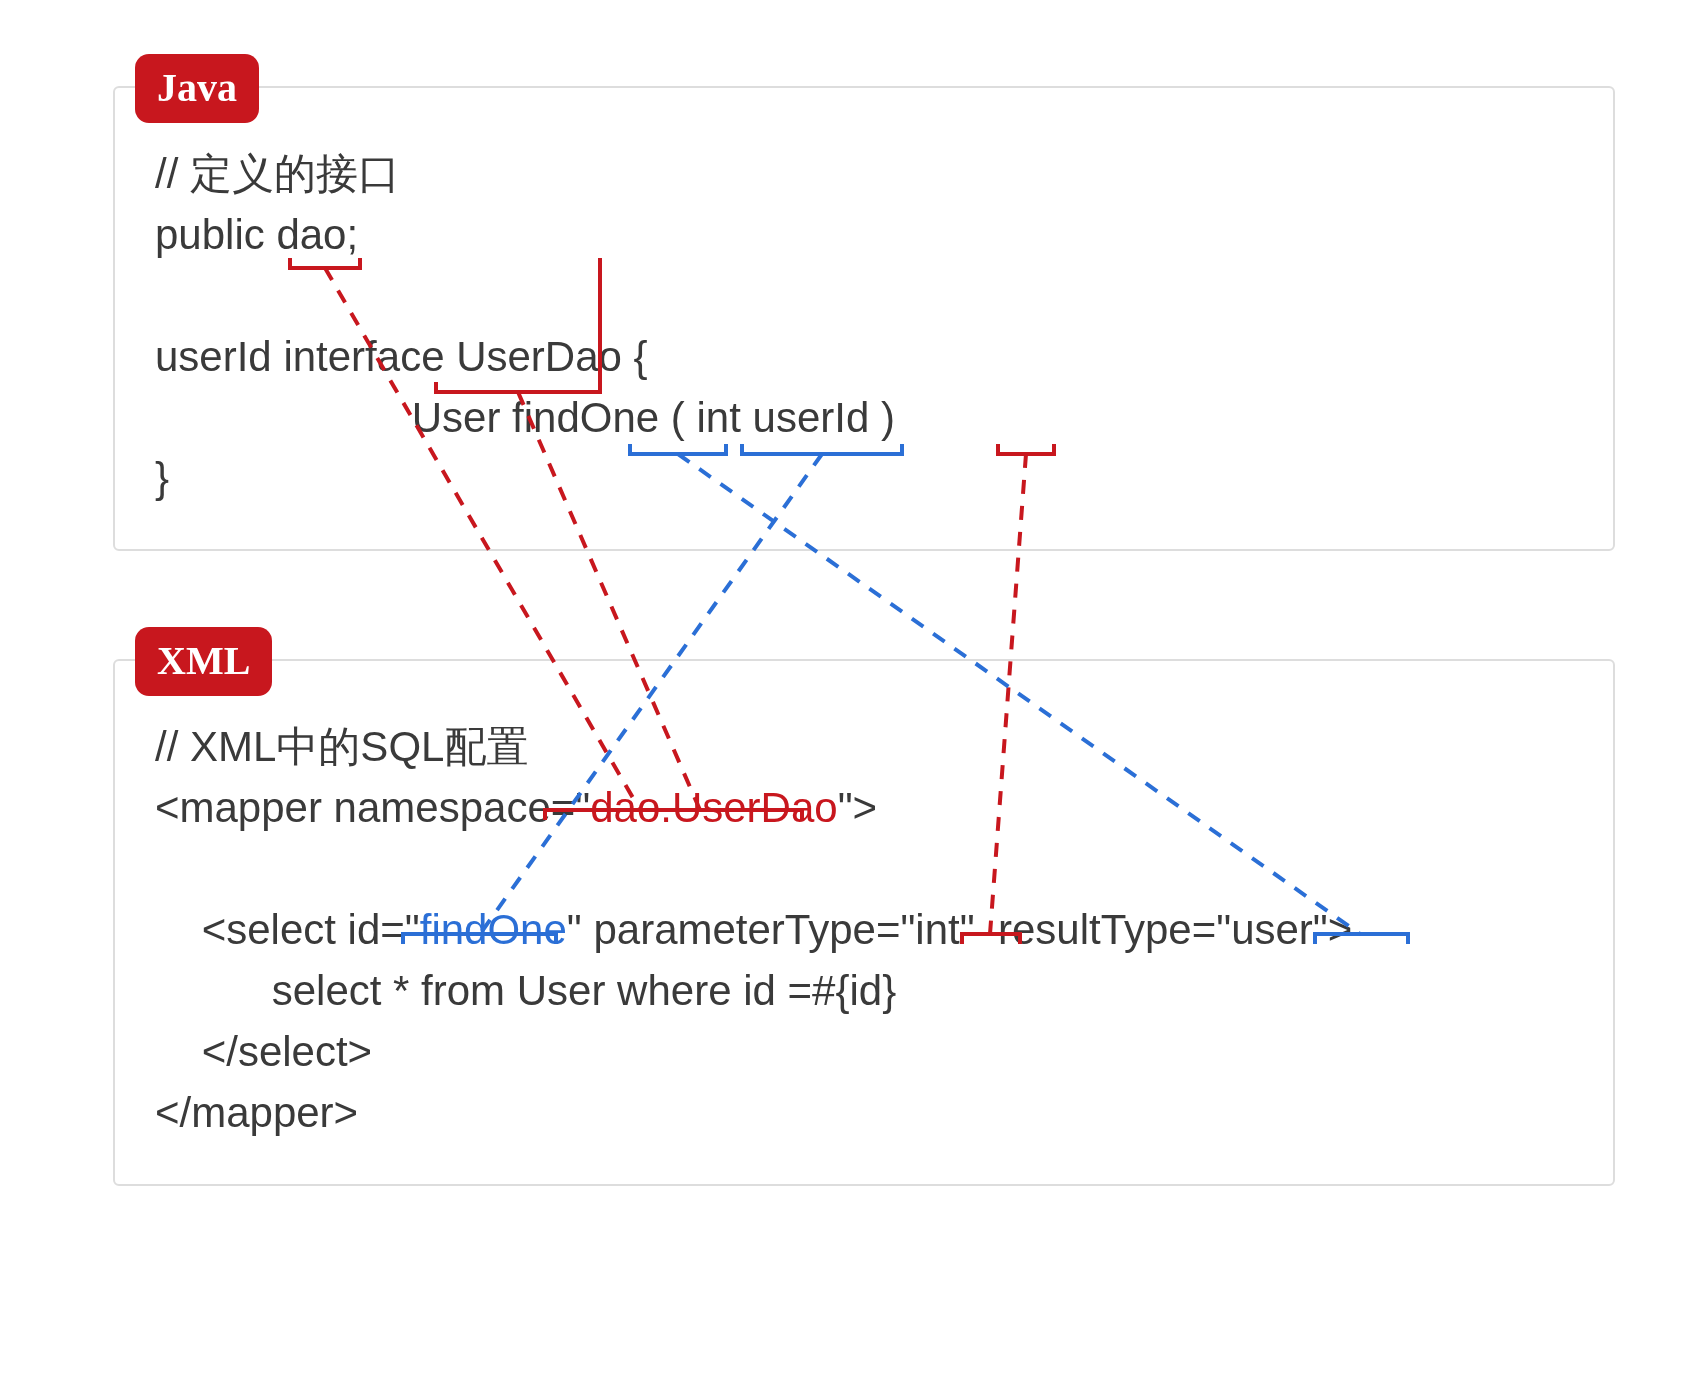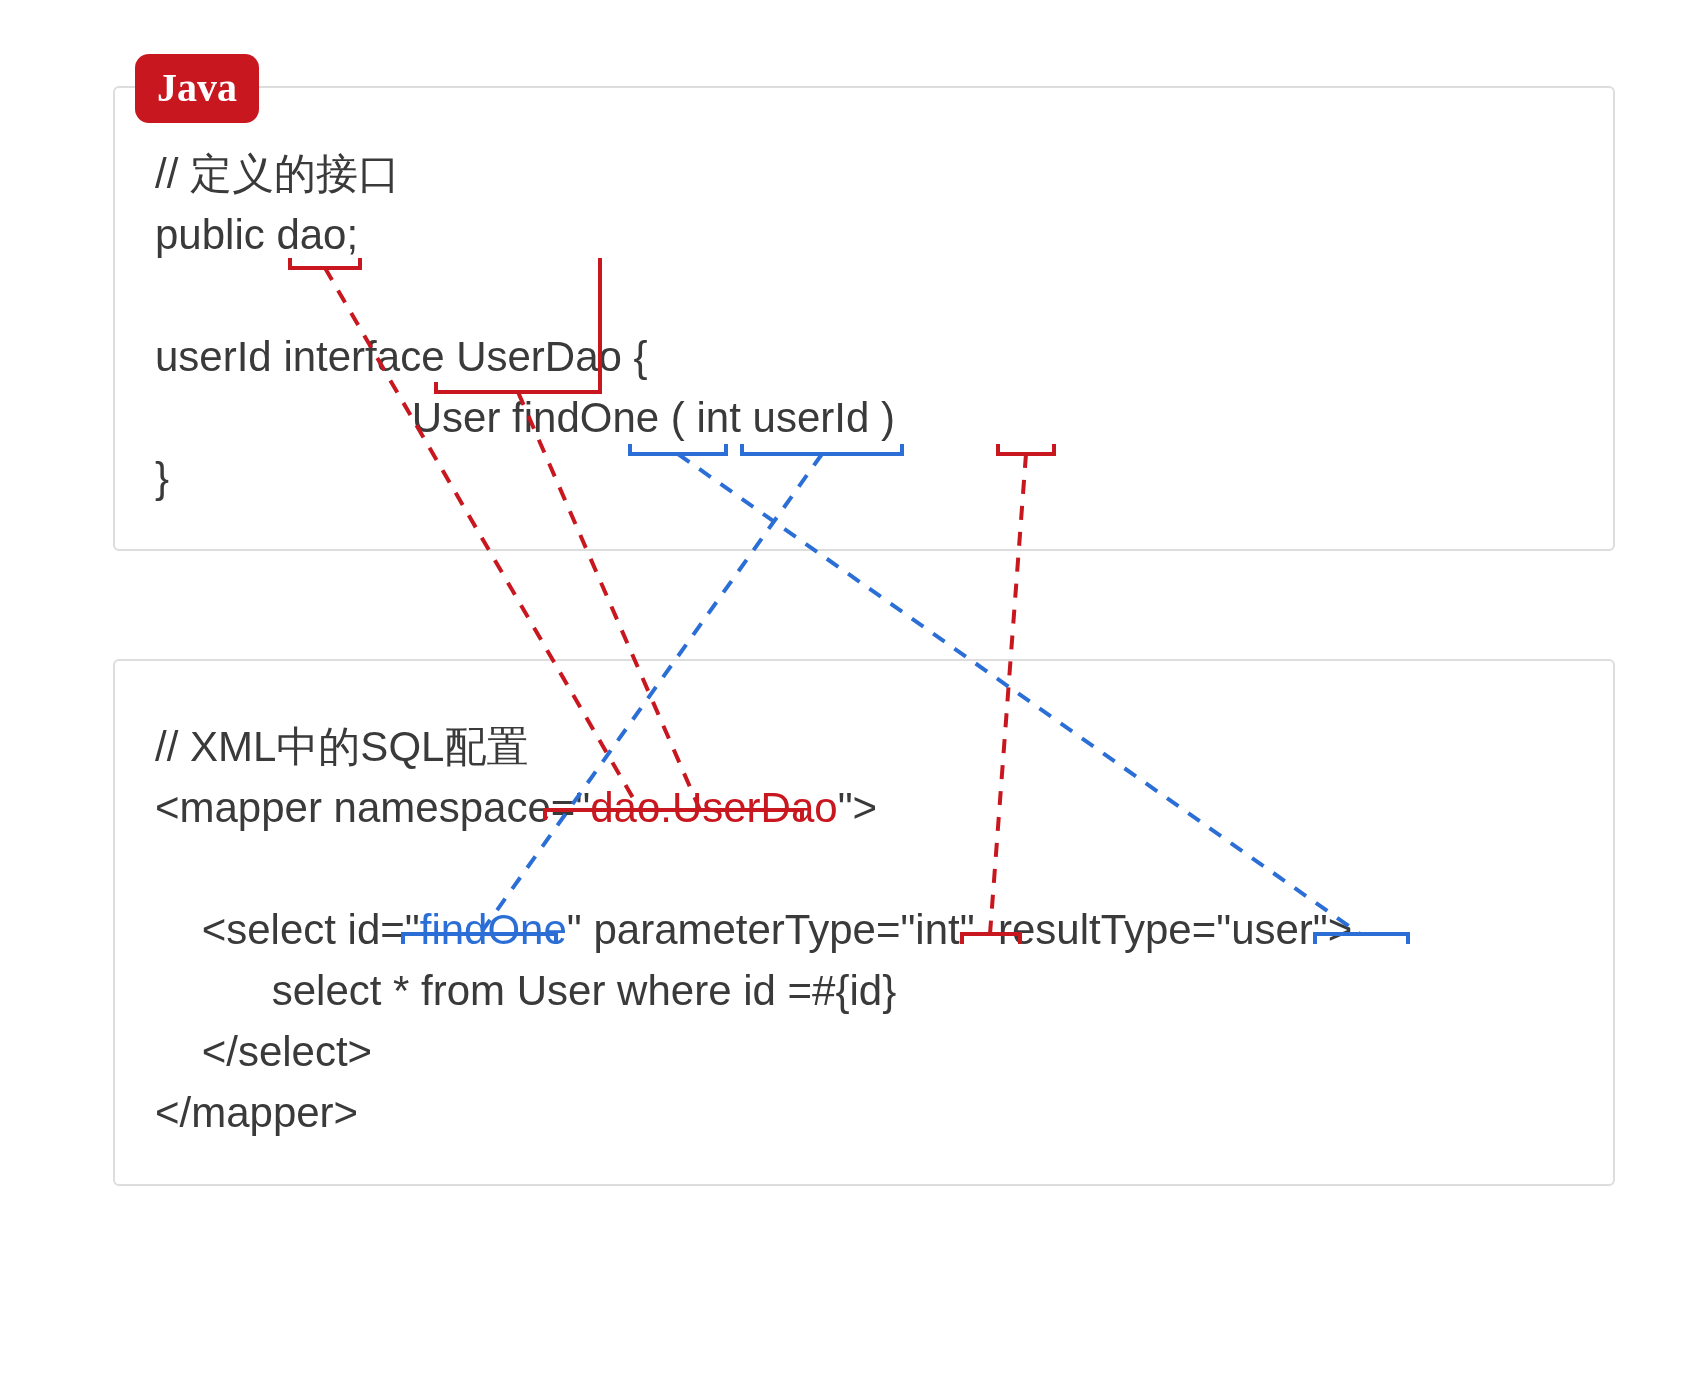--- a/index.html
+++ b/index.html
@@ -73,20 +73,21 @@
     <div class="tag-label">Java</div>
     <div class="code"><span>// 定义的接口</span>
 <span>public </span><span>dao</span><span>;</span>
 
 <span>userId interface </span><span>UserDao</span><span> {</span>
 <span>                      </span><span>User</span><span> </span><span>findOne</span><span> ( </span><span>int</span><span> </span><span>userId</span><span> )</span>
 <span>}</span></div>
   </div>
 
   <div class="code-block xml-block">
+    <div class="tag-label">XML</div>
     <div class="code"><span>// XML中的SQL配置</span>
 <span>&lt;mapper namespace="</span><span class="red">dao.UserDao</span><span>"&gt;</span>
 
 <span>    </span><span>&lt;select id="</span><span class="blue">findOne</span><span>" parameterType="</span><span>int</span><span>"  resultType="</span><span>user</span><span>"&gt;</span>
 <span>          </span><span>select * from User where id =#{id}</span>
 <span>    </span><span>&lt;/select&gt;</span>
 <span>&lt;/mapper&gt;</span></div>
   </div>
 
 </div>

